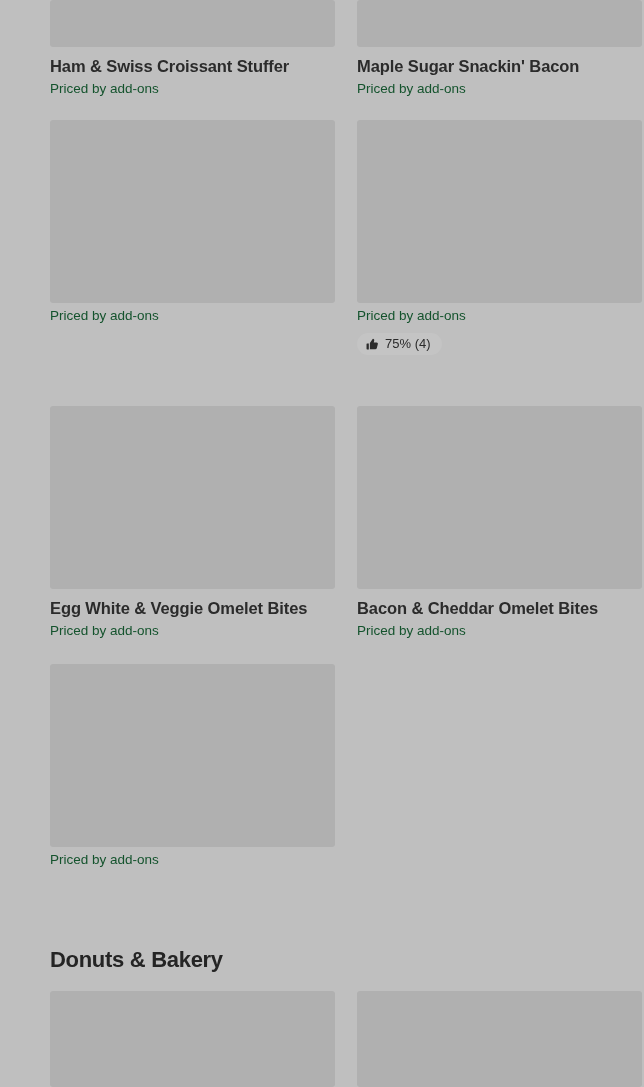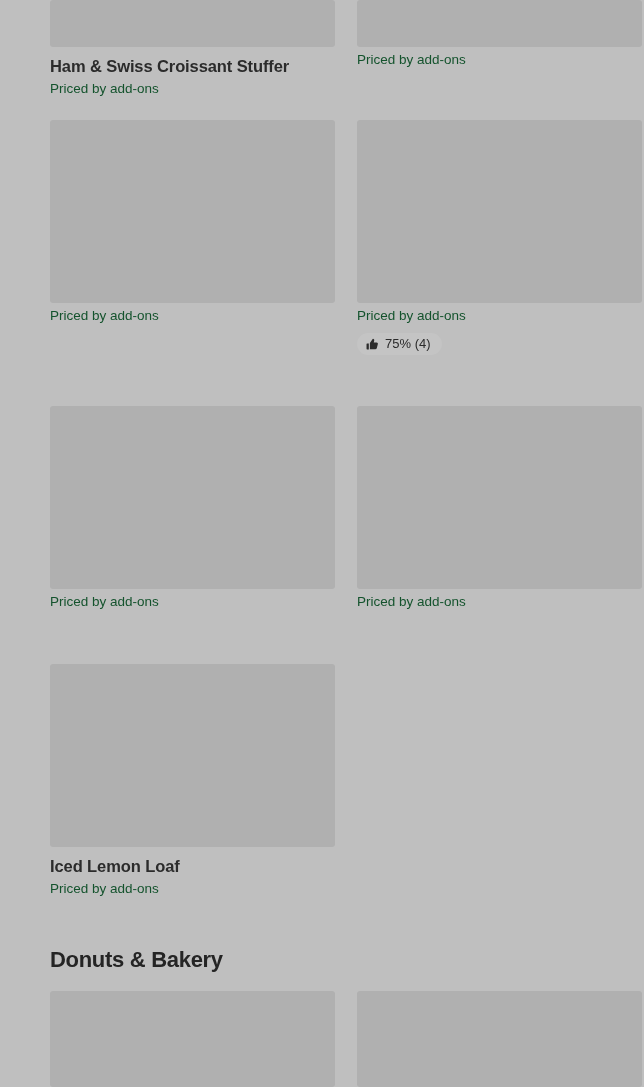--- a/index.html
+++ b/index.html
@@ -114,20 +114,21 @@
 
   <div class="row" style="top:0;">
     <div class="grid">
       <div class="card">
         <div class="card-thumb" style="height:47px;"></div>
         <div class="card-title">Ham &amp; Swiss Croissant Stuffer</div>
         <div class="card-sub">Priced by add-ons</div>
       </div>
       <div class="card">
         <div class="card-thumb" style="height:47px;"></div>
+        <div class="card-title">Maple Sugar Snackin' Bacon</div>
         <div class="card-sub">Priced by add-ons</div>
       </div>
     </div>
   </div>
 
   <div class="row" style="top:120px;">
     <div class="grid">
       <div class="card">
         <div class="card-thumb" style="height:183px;"></div>
         <div class="card-sub">Priced by add-ons</div>
@@ -144,34 +145,35 @@
           <span class="rating-text">75% (4)</span>
         </div>
       </div>
     </div>
   </div>
 
   <div class="row" style="top:406px;">
     <div class="grid">
       <div class="card">
         <div class="card-thumb" style="height:183px;"></div>
+        <div class="card-title">Egg White &amp; Veggie Omelet Bites</div>
         <div class="card-sub">Priced by add-ons</div>
       </div>
       <div class="card">
         <div class="card-thumb" style="height:183px;"></div>
+        <div class="card-title">Bacon &amp; Cheddar Omelet Bites</div>
         <div class="card-sub">Priced by add-ons</div>
       </div>
     </div>
   </div>
 
   <div class="row" style="top:664px;">
     <div class="grid">
       <div class="card">
         <div class="card-thumb" style="height:183px;"></div>
-        <div class="card-title">Iced Lemon Loaf</div>
         <div class="card-sub">Priced by add-ons</div>
       </div>
     </div>
   </div>
 
   <div class="row" style="top:947px;">
     <div class="section-heading">Donuts &amp; Bakery</div>
   </div>
 
   <div class="row" style="top:991px;">

